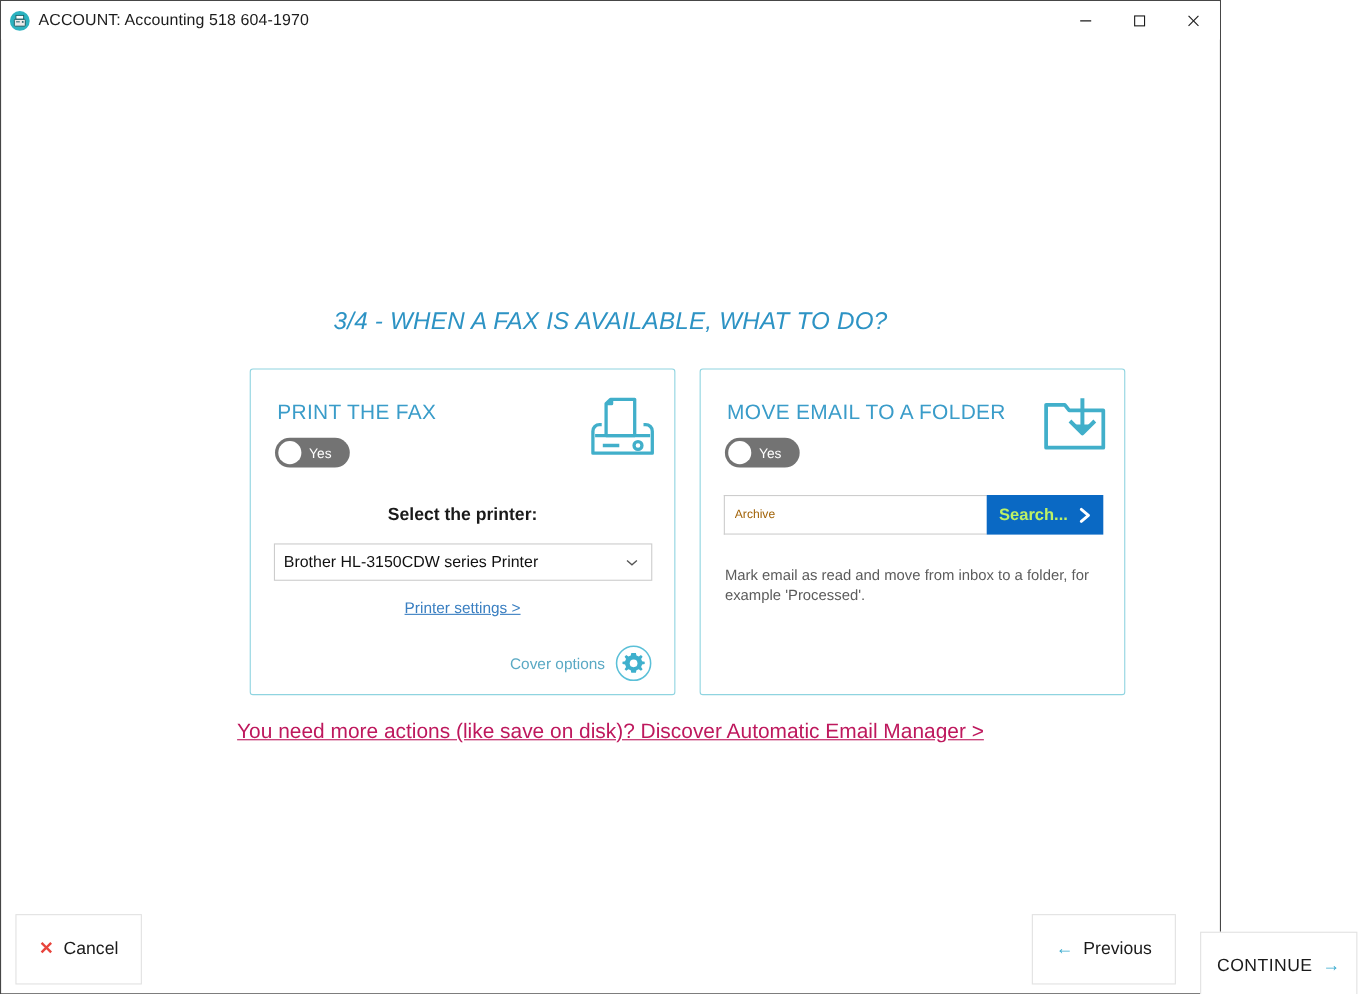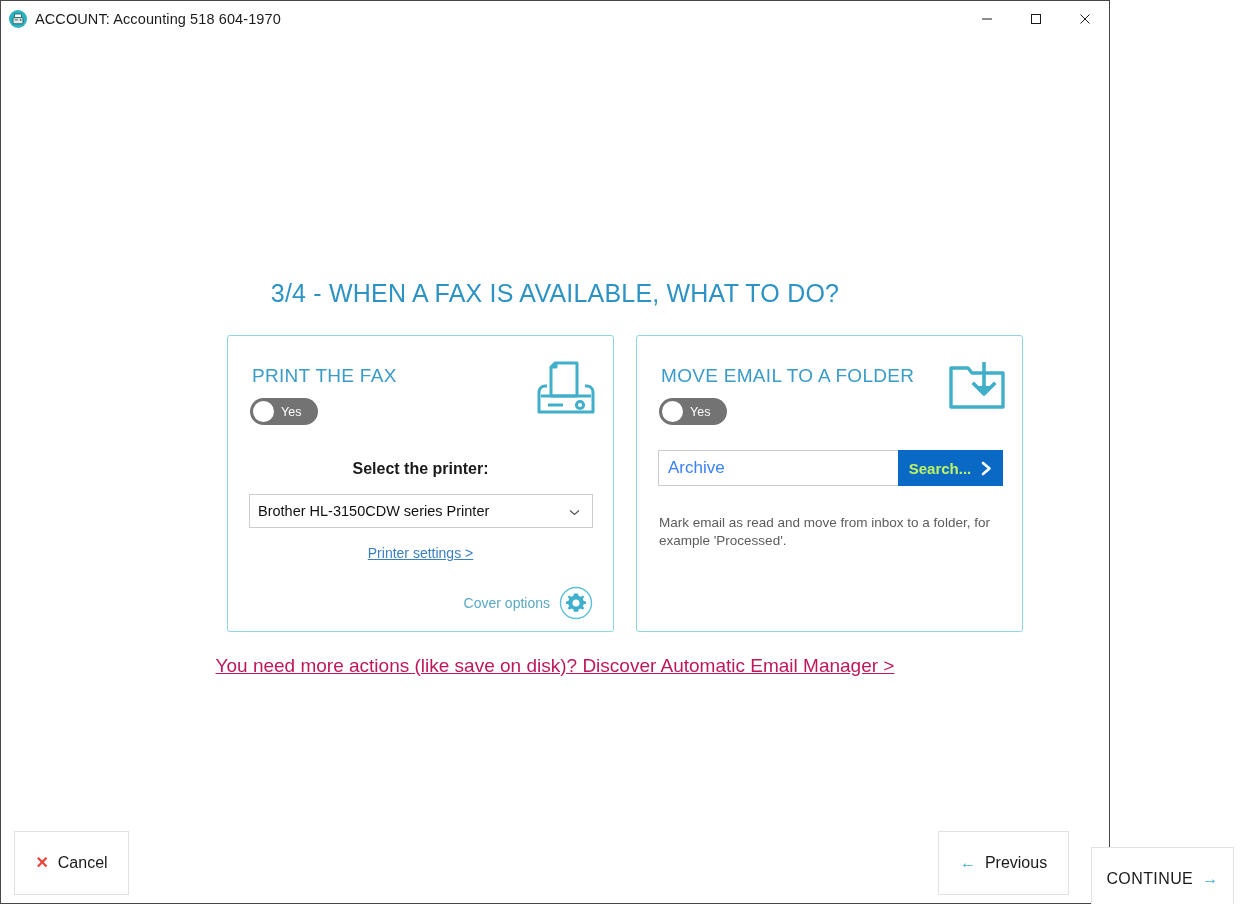--- a/index.html
+++ b/index.html
@@ -80,24 +80,25 @@
     flex: 1 1 auto;
     position: relative;
   }
 
   .page-title {
     position: absolute;
     top: 243px;
     left: 0;
     width: 100%;
     text-align: center;
-    font-size: 25px;
+    font-size: 22px;
     color: #2d93c4;
     letter-spacing: 0.2px;
     font-weight: 400;
+    font-style: italic;
   }
 
   .cards {
     position: absolute;
     top: 299px;
     left: 226px;
     width: 796px;
     display: flex;
     gap: 22px;
   }
@@ -230,22 +231,22 @@
     width: 345px;
     height: 36px;
     display: flex;
   }
   .folder-input {
     box-sizing: border-box;
     flex: 1 1 auto;
     border: 1px solid #cdcdcd;
     border-right: none;
     font-family: "Liberation Sans", sans-serif;
-    font-size: 17px;
-    color: #3b82f6;
+    font-size: 11px;
+    color: #a16207;
     padding: 0 9px;
     outline: none;
     background: #ffffff;
   }
   .search-btn {
     box-sizing: border-box;
     width: 106px;
     background: #0a69c4;
     border: none;
     color: #bef264;

